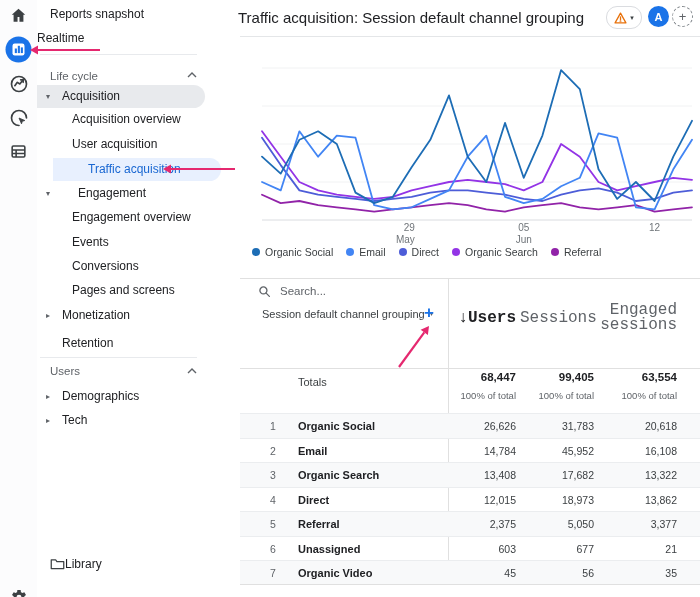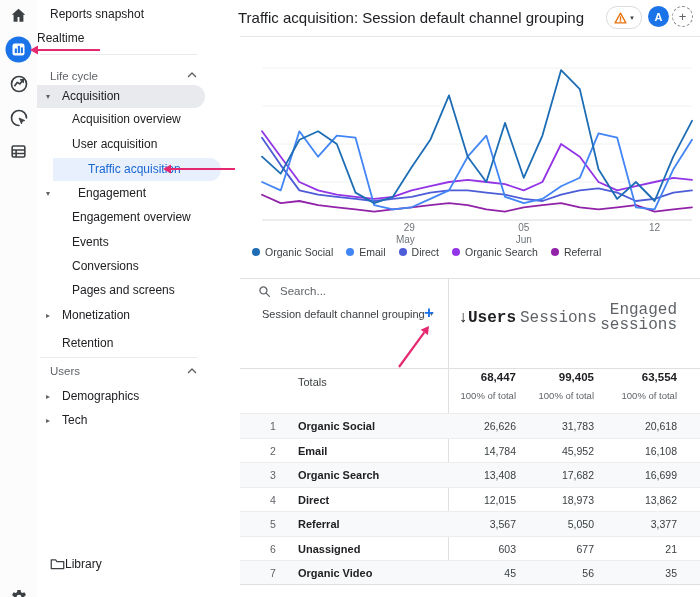--- a/index.html
+++ b/index.html
@@ -293,33 +293,33 @@
       <span class="t-chan">Email</span>
       <span class="t-val u">14,784</span>
       <span class="t-val s">45,952</span>
       <span class="t-val e">16,108</span>
     </div>
     <div class="t-row alt" style="top: 49px;">
       <span class="t-num">3</span>
       <span class="t-chan">Organic Search</span>
       <span class="t-val u">13,408</span>
       <span class="t-val s">17,682</span>
-      <span class="t-val e">16,699</span>
+      <span class="t-val e">13,322</span>
     </div>
     <div class="t-row" style="top: 73.5px;">
       <span class="t-num">4</span>
       <span class="t-chan">Direct</span>
       <span class="t-val u">12,015</span>
       <span class="t-val s">18,973</span>
       <span class="t-val e">13,862</span>
     </div>
     <div class="t-row alt" style="top: 98px;">
       <span class="t-num">5</span>
       <span class="t-chan">Referral</span>
-      <span class="t-val u">3,567</span>
+      <span class="t-val u">2,375</span>
       <span class="t-val s">5,050</span>
       <span class="t-val e">3,377</span>
     </div>
     <div class="t-row" style="top: 122.5px;">
       <span class="t-num">6</span>
       <span class="t-chan">Unassigned</span>
       <span class="t-val u">603</span>
       <span class="t-val s">677</span>
       <span class="t-val e">21</span>
     </div>

